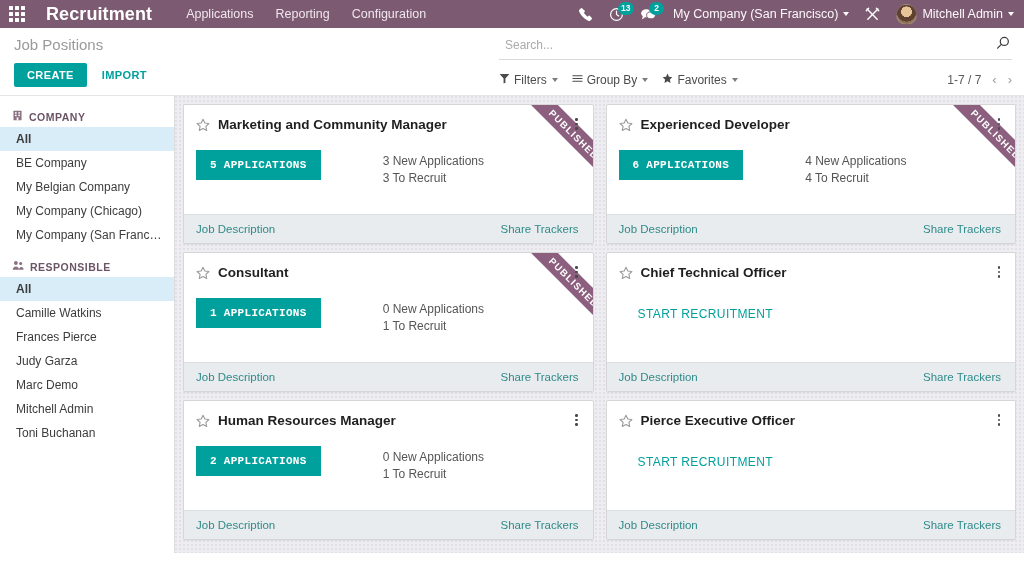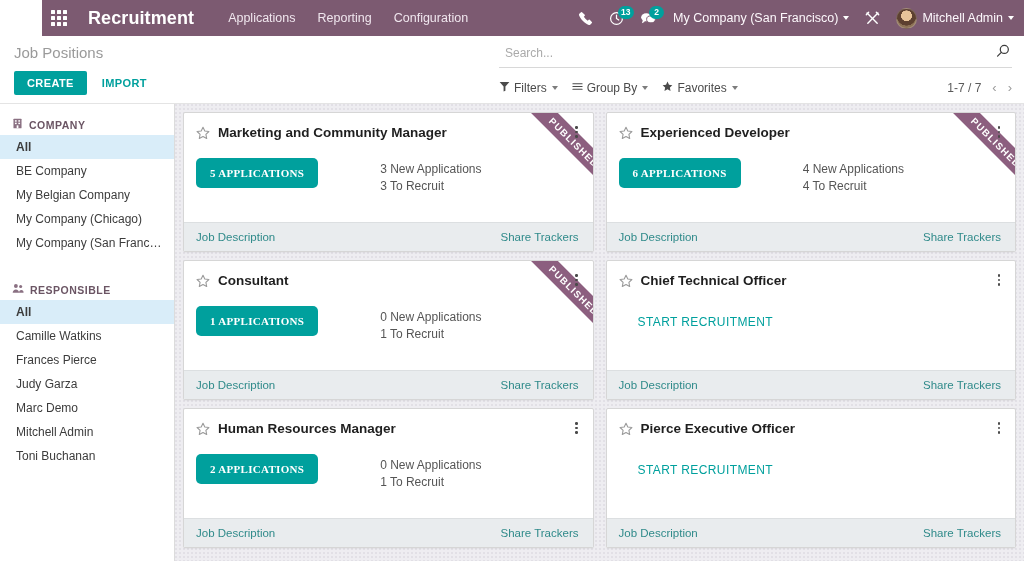--- a/index.html
+++ b/index.html
@@ -5,27 +5,26 @@
   * { box-sizing: border-box; margin: 0; padding: 0; }
   html, body {
     width: 1024px; height: 565px;
     font-family: "Liberation Sans", sans-serif;
     background: #ffffff;
     overflow: hidden;
   }
 
   
   .navbar {
-    height: 36px;
+    height: 28px;
     background: #7c5a71;
     display: flex;
     align-items: center;
     padding: 0 10px 0 6px;
     color: #ffffff;
-    margin-left: 42px;
   }
   .apps-grid {
     width: 22px; height: 22px;
     display: grid;
     grid-template-columns: repeat(3, 1fr);
     grid-template-rows: repeat(3, 1fr);
     gap: 2px;
     padding: 3px;
     cursor: pointer;
   }
@@ -274,23 +273,23 @@
     padding-right: 6px;
   }
   .apps-btn {
     background: #00a09d;
     color: #ffffff;
     font-size: 11px; font-weight: bold;
     letter-spacing: 0.3px;
     padding: 9px 14px;
     border: none;
     cursor: pointer;
-    font-family: Liberation Serif, serif;
+    font-family: Liberation Mono, monospace;
     white-space: nowrap;
-    border-radius: 5px;
+    border-radius: 0;
     flex: none;
   }
   .start-recruit {
     color: #00a09d;
     font-size: 12px;
     font-weight: normal;
     letter-spacing: 0.4px;
     cursor: pointer;
     padding: 9px 2px 9px 2px;
     white-space: nowrap;
@@ -456,21 +455,21 @@
         </svg>
       </span>
       <span>COMPANY</span>
     </div>
     <div class="sb-item active">All</div>
     <div class="sb-item">BE Company</div>
     <div class="sb-item">My Belgian Company</div>
     <div class="sb-item">My Company (Chicago)</div>
     <div class="sb-item">My Company (San Francisco)</div>
 
-    <div class="sb-section" style="margin-top:24px;">
+    <div class="sb-section" style="margin-top:9px;">
       <span>
         <svg width="12" height="11" viewBox="0 0 13 12" fill="#8a7082">
           <circle cx="4.2" cy="3.3" r="2.1"></circle>
           <circle cx="9.4" cy="3.8" r="1.7"></circle>
           <path d="M0.7 10.6c0-2.1 1.6-3.5 3.5-3.5s3.5 1.4 3.5 3.5z"></path>
           <path d="M7.6 10.6c0-1.8 1-3 2.6-3 1.5 0 2.4 1.2 2.4 3z"></path>
         </svg>
       </span>
       <span>RESPONSIBLE</span>
     </div>

